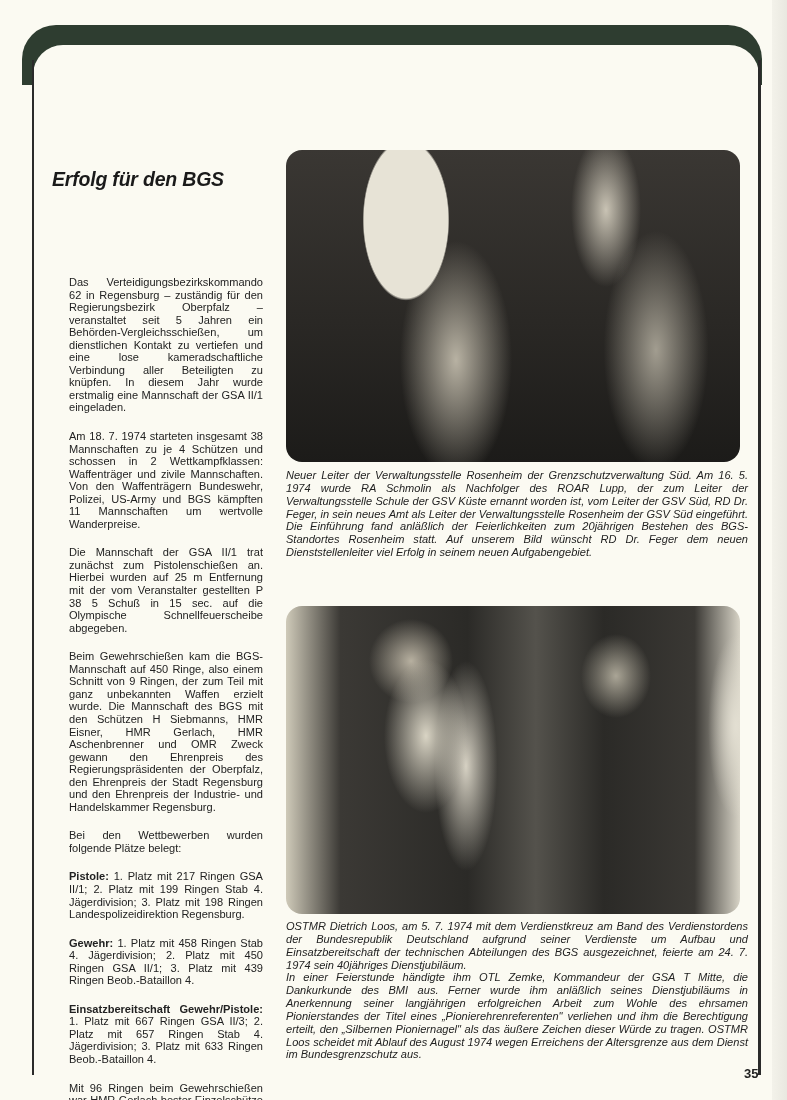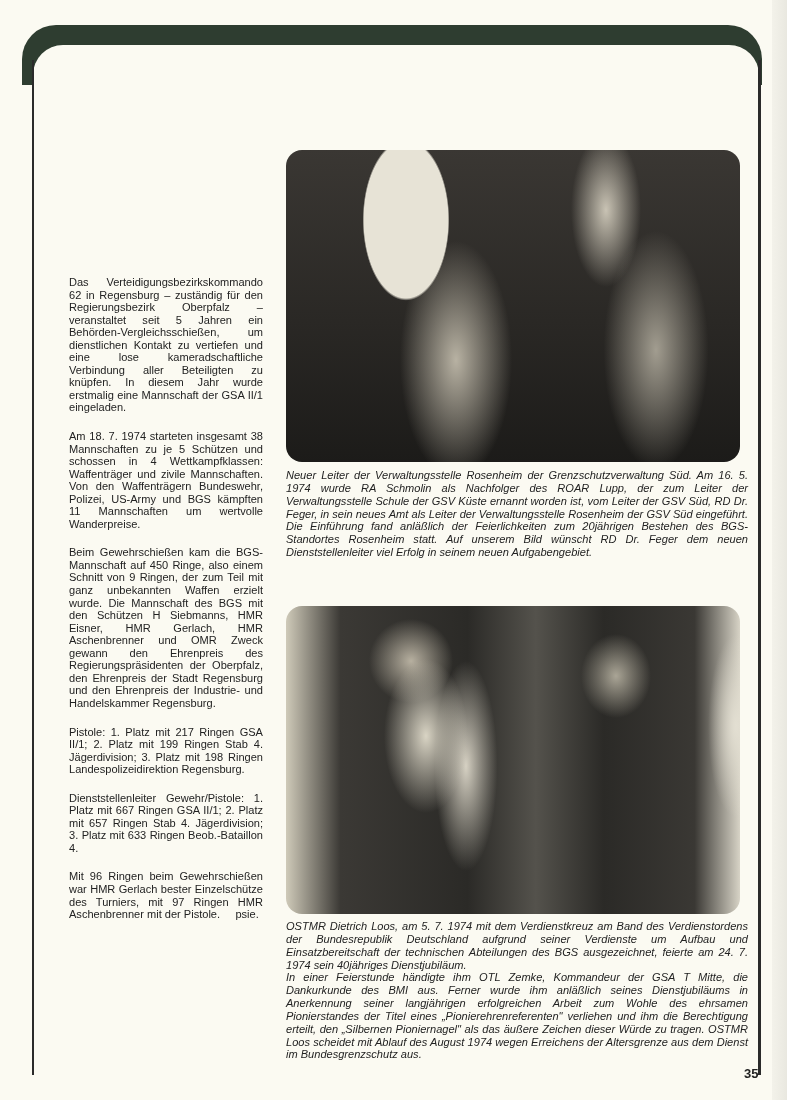--- a/index.html
+++ b/index.html
@@ -30,21 +30,21 @@
     font-family: "Liberation Sans", sans-serif; font-weight: 700; font-style: italic;
     font-size: 19.5px; line-height: 22px; color: #1a1a1a; letter-spacing: -0.2px;
   }
 
   .left-col {
     position: absolute; left: 53px; top: 260px; width: 226px;
     font-size: 11.05px; line-height: 12.55px; text-align: justify; color: #222;
   }
   .left-col p { margin: 16px; }
   .left-col p.gap { margin-top: 12.5px; }
-  .left-col b { font-weight: 400; }
+  .left-col b { font-weight: 700; }
 
   .photo {
     position: absolute; border-radius: 16px; overflow: hidden;
   }
   .photo-1 {
     left: 286px; top: 150px; width: 454px; height: 312px;
     background:
       radial-gradient(ellipse 70px 130px at 120px 70px, #e7e3d6 0%, #e7e3d6 60%, transparent 62%),
       radial-gradient(ellipse 50px 110px at 320px 60px, #c9c3b4 0%, transparent 70%),
       radial-gradient(ellipse 80px 170px at 170px 210px, #b8b2a3 0%, transparent 70%),
@@ -82,32 +82,38 @@
 <body>
 
 <div class="scan-edge"></div>
 <div class="frame-top"></div>
 <div class="frame-inner"></div>
 <div class="frame-left"></div>
 <div class="frame-right"></div>
 
 <h1 class="headline">
   <br>
+  <span>Erfolg für den BGS</span>
 </h1>
 
 <div class="left-col">
   <p>Das Verteidigungsbezirkskommando 62 in Regensburg – zuständig für den Regierungsbezirk Oberpfalz – veranstaltet seit 5 Jahren ein Behörden-Vergleichsschießen, um dienstlichen Kontakt zu vertiefen und eine lose kameradschaftliche Verbindung aller Beteiligten zu knüpfen. In diesem Jahr wurde erstmalig eine Mannschaft der GSA II/1 eingeladen.</p>
-  <p>Am 18. 7. 1974 starteten insgesamt 38 Mannschaften zu je 5 Schützen und schossen in 4 Wettkampfklassen: Waffenträger und zivile Mannschaften. Von den Waffenträgern Bundeswehr, Polizei, US-Army und BGS kämpften 11 Mannschaften um wertvolle Wanderpreise.</p>
+  <p>Am 18. 7. 1974 starteten insgesamt 38 Mannschaften zu je 4 Schützen und schossen in 2 Wettkampfklassen: Waffenträger und zivile Mannschaften. Von den Waffenträgern Bundeswehr, Polizei, US-Army und BGS kämpften 11 Mannschaften um wertvolle Wanderpreise.</p>
+  <p>Die Mannschaft der GSA II/1 trat zunächst zum Pistolenschießen an. Hierbei wurden auf 25 m Entfernung mit der vom Veranstalter gestellten P 38 5 Schuß in 15 sec. auf die Olympische Schnellfeuerscheibe abgegeben.</p>
   <p>Beim Gewehrschießen kam die BGS-Mannschaft auf 450 Ringe, also einem Schnitt von 9 Ringen, der zum Teil mit ganz unbekannten Waffen erzielt wurde. Die Mannschaft des BGS mit den Schützen H Siebmanns, HMR Eisner, HMR Gerlach, HMR Aschenbrenner und OMR Zweck gewann den Ehrenpreis des Regierungspräsidenten der Oberpfalz, den Ehrenpreis der Stadt Regensburg und den Ehrenpreis der Industrie- und Handelskammer Regensburg.</p>
+  <p>Bei den Wettbewerben wurden folgende Plätze belegt:</p>
 
   <p class="gap">
     <b>Pistole:</b><span> 1. Platz mit 217 Ringen GSA II/1; 2. Platz mit 199 Ringen Stab 4. Jägerdivision; 3. Platz mit 198 Ringen Landespolizeidirektion Regensburg.</span>
   </p>
   <p class="gap">
-    <b>Dienststellenleiter Gewehr/Pistole:</b><span> 1. Platz mit 667 Ringen GSA II/1; 2. Platz mit 657 Ringen Stab 4. Jägerdivision; 3. Platz mit 633 Ringen Beob.-Bataillon 4.</span>
+    <b>Gewehr:</b><span> 1. Platz mit 458 Ringen Stab 4. Jägerdivision; 2. Platz mit 450 Ringen GSA II/1; 3. Platz mit 439 Ringen Beob.-Bataillon 4.</span>
+  </p>
+  <p class="gap">
+    <b>Einsatzbereitschaft Gewehr/Pistole:</b><span> 1. Platz mit 667 Ringen GSA II/3; 2. Platz mit 657 Ringen Stab 4. Jägerdivision; 3. Platz mit 633 Ringen Beob.-Bataillon 4.</span>
   </p>
   <p class="gap">
     <span>Mit 96 Ringen beim Gewehrschießen war HMR Gerlach bester Einzelschütze des Turniers, mit 97 Ringen HMR Aschenbrenner mit der Pistole.</span>&nbsp;&nbsp;&nbsp;&nbsp;&nbsp;<span>psie.</span>
   </p>
 </div>
 
 <div class="photo photo-1">
   <span class="photo-label">Handshake between a civilian in a light suit and a uniformed officer, with a row of uniformed men in the background</span>
 </div>
 <p class="caption caption-1">Neuer Leiter der Verwaltungsstelle Rosenheim der Grenzschutzverwaltung Süd. Am 16. 5. 1974 wurde RA Schmolin als Nachfolger des ROAR Lupp, der zum Leiter der Verwaltungsstelle Schule der GSV Küste ernannt worden ist, vom Leiter der GSV Süd, RD Dr. Feger, in sein neues Amt als Leiter der Verwaltungsstelle Rosenheim der GSV Süd eingeführt. Die Einführung fand anläßlich der Feierlichkeiten zum 20jährigen Bestehen des BGS-Standortes Rosenheim statt. Auf unserem Bild wünscht RD Dr. Feger dem neuen Dienststellenleiter viel Erfolg in seinem neuen Aufgabengebiet.</p>

